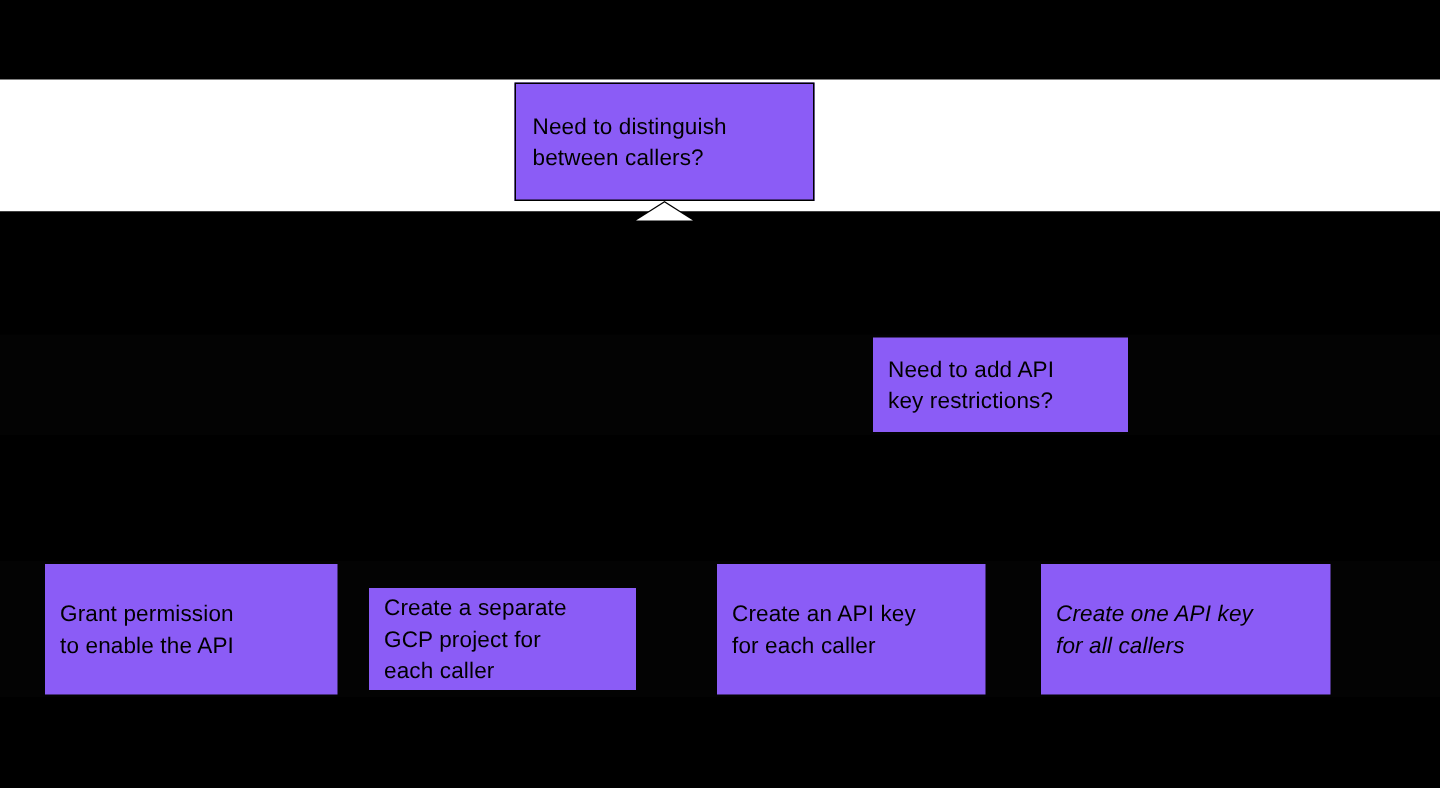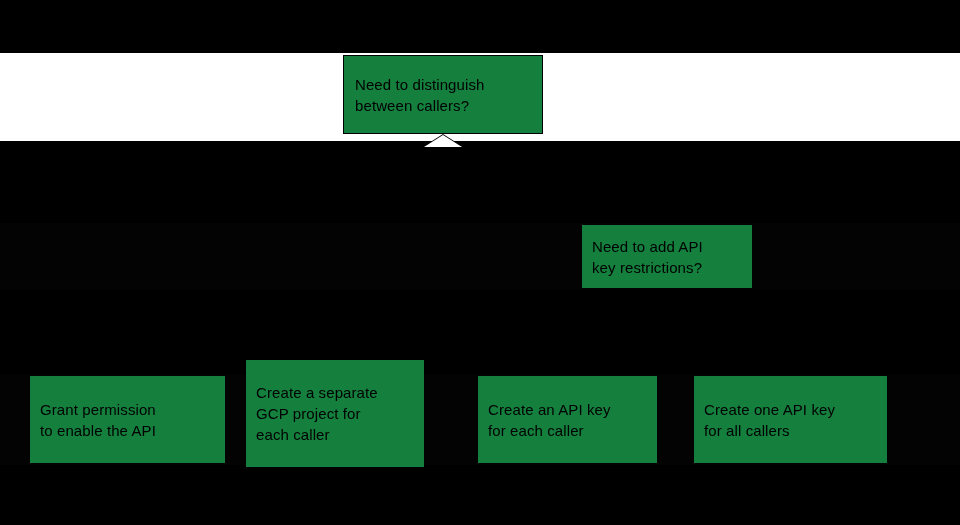--- a/index.html
+++ b/index.html
@@ -30,21 +30,21 @@
   .band-white {
     background: #ffffff;
   }
   .band-dark {
     background: #030303;
   }
 
   
   .node {
     position: absolute;
-    background: #15803d;
+    background: #8b5cf6;
     box-sizing: border-box;
     display: flex;
     align-items: center;
     color: #000000;
   }
   .node.bordered {
     border: 1px solid #000000;
   }
   .node .node-text {
     display: block;
@@ -109,29 +109,29 @@
   <div class="node" style="left:582px;top:225px;width:170px;height:63px;">
     <span class="node-text">Need to add API
 key restrictions?</span>
   </div>
 
   <div class="node" style="left:30px;top:376px;width:195px;height:87px;">
     <span class="node-text">Grant permission
 to enable the API</span>
   </div>
 
-  <div class="node" style="left:246px;top:360px;width:178px;height:107px;">
+  <div class="node" style="left:246px;top:392px;width:178px;height:68px;">
     <span class="node-text">Create a separate
 GCP project for
 each caller</span>
   </div>
 
   <div class="node" style="left:478px;top:376px;width:179px;height:87px;">
     <span class="node-text">Create an API key
 for each caller</span>
   </div>
 
-  <div class="node" style="left:694px;top:376px;width:193px;height:87px;">
+  <div class="node" style="left:694px;top:376px;width:193px;height:87px;font-style:italic;">
     <span class="node-text">Create one API key
 for all callers</span>
   </div>
 
 </div>
 
 </body></html>

